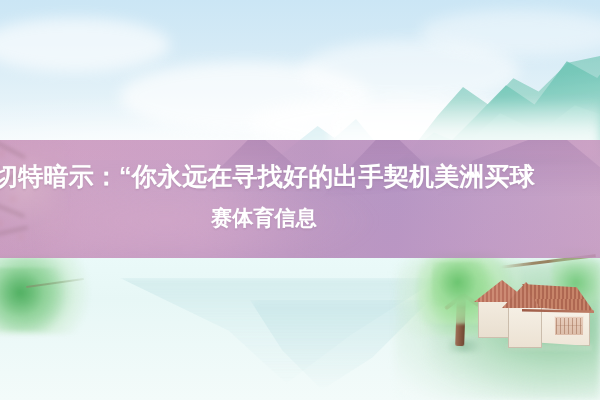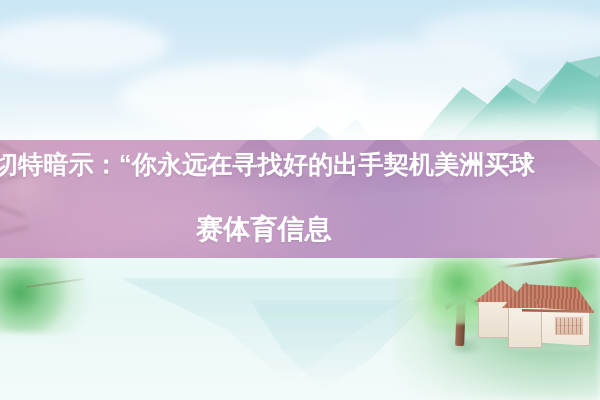--- a/index.html
+++ b/index.html
@@ -162,26 +162,26 @@
      filter:blur(2px);}
   .blossom-tw{position:absolute;background:rgba(118,86,92,.42);filter:blur(.5px);}
   .bt1{left:2px;top:12px;width:46px;height:1.5px;transform:rotate(28deg);}
   .bt2{left:-6px;top:46px;width:54px;height:1.5px;transform:rotate(-18deg);}
   .bt3{left:6px;top:74px;width:40px;height:1.5px;transform:rotate(22deg);}
   .bt4{left:14px;top:96px;width:34px;height:1.5px;transform:rotate(-12deg);}
   .bp{position:absolute;border-radius:50%;background:rgba(200,150,170,.4);filter:blur(1px);}
 
   
   .title{position:absolute;left:0;top:140px;width:528px;height:118px;
-     display:flex;flex-direction:column;align-items:center;justify-content:space-between;
+     display:flex;flex-direction:column;align-items:center;justify-content:center;
      box-sizing:border-box;padding:4px 6px 8px;}
   .tline{color:#ffffff;font-weight:bold;font-size:25px;line-height:41px;
      letter-spacing:.2px;white-space:nowrap;text-align:center;
      text-shadow:0 1px 2px rgba(120,80,120,.30),0 0 1px rgba(255,255,255,.55);}
-  .tline.l2{font-size:27px;}
+  .tline.l2{font-size:21px;}
 </style>
 </head>
 <body>
 
 <div id="scene">
 
   <div class="sky"></div>
   <div class="sky-haze"></div>
   <div class="cloud c1"></div>
   <div class="cloud c2"></div>

